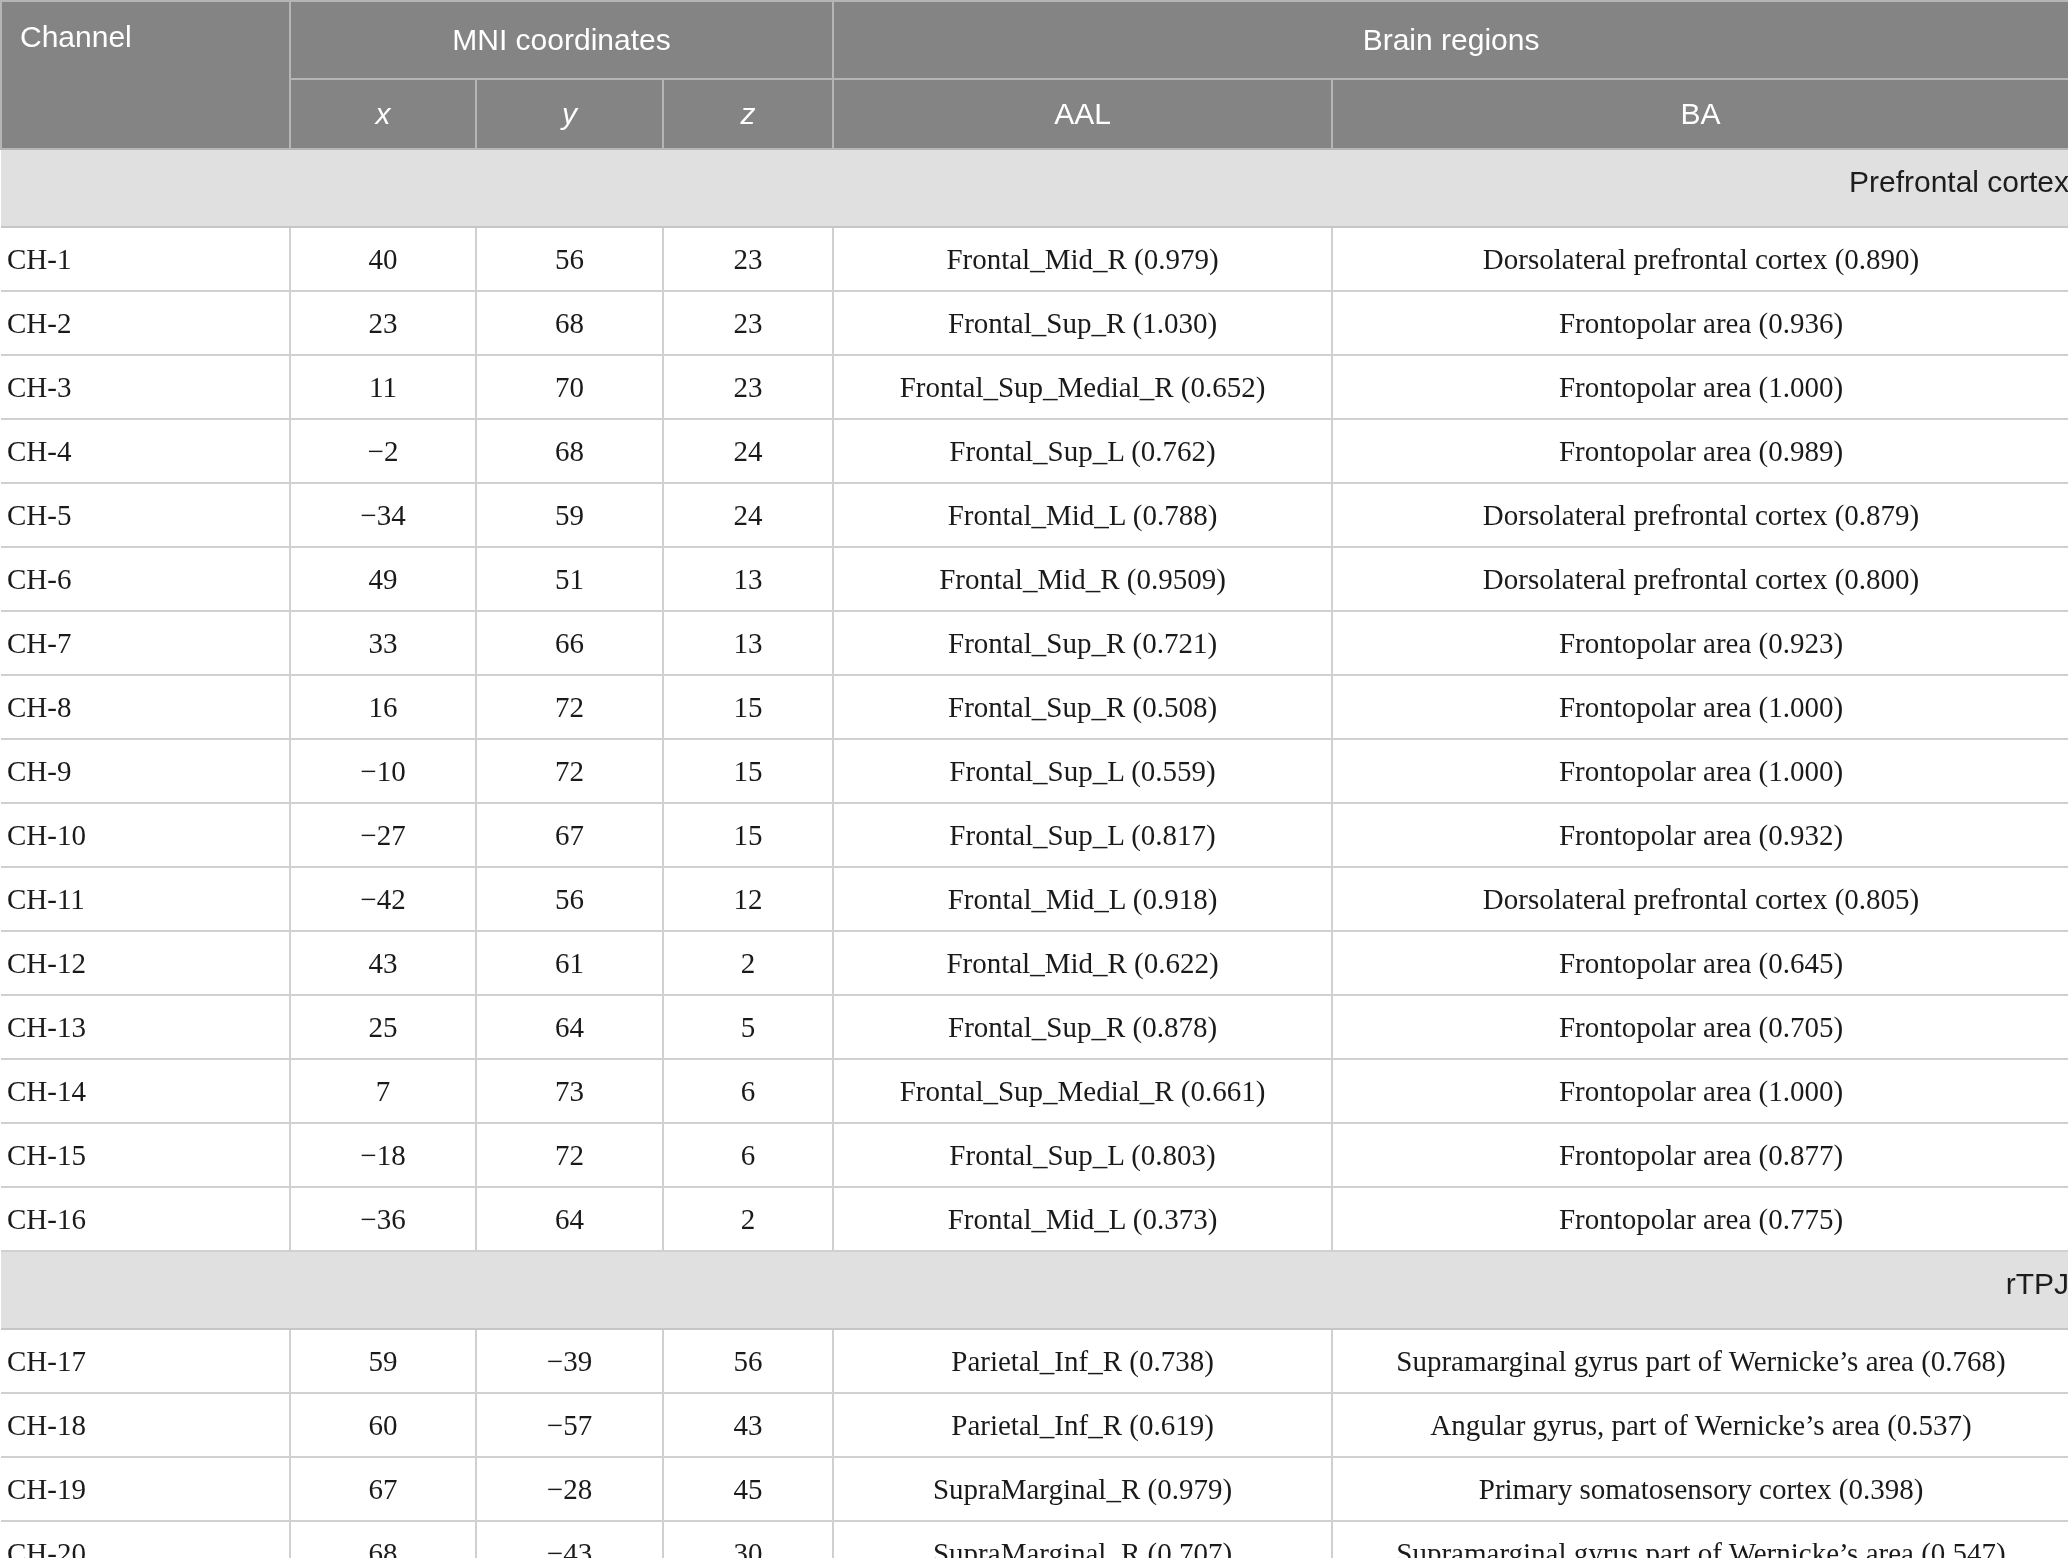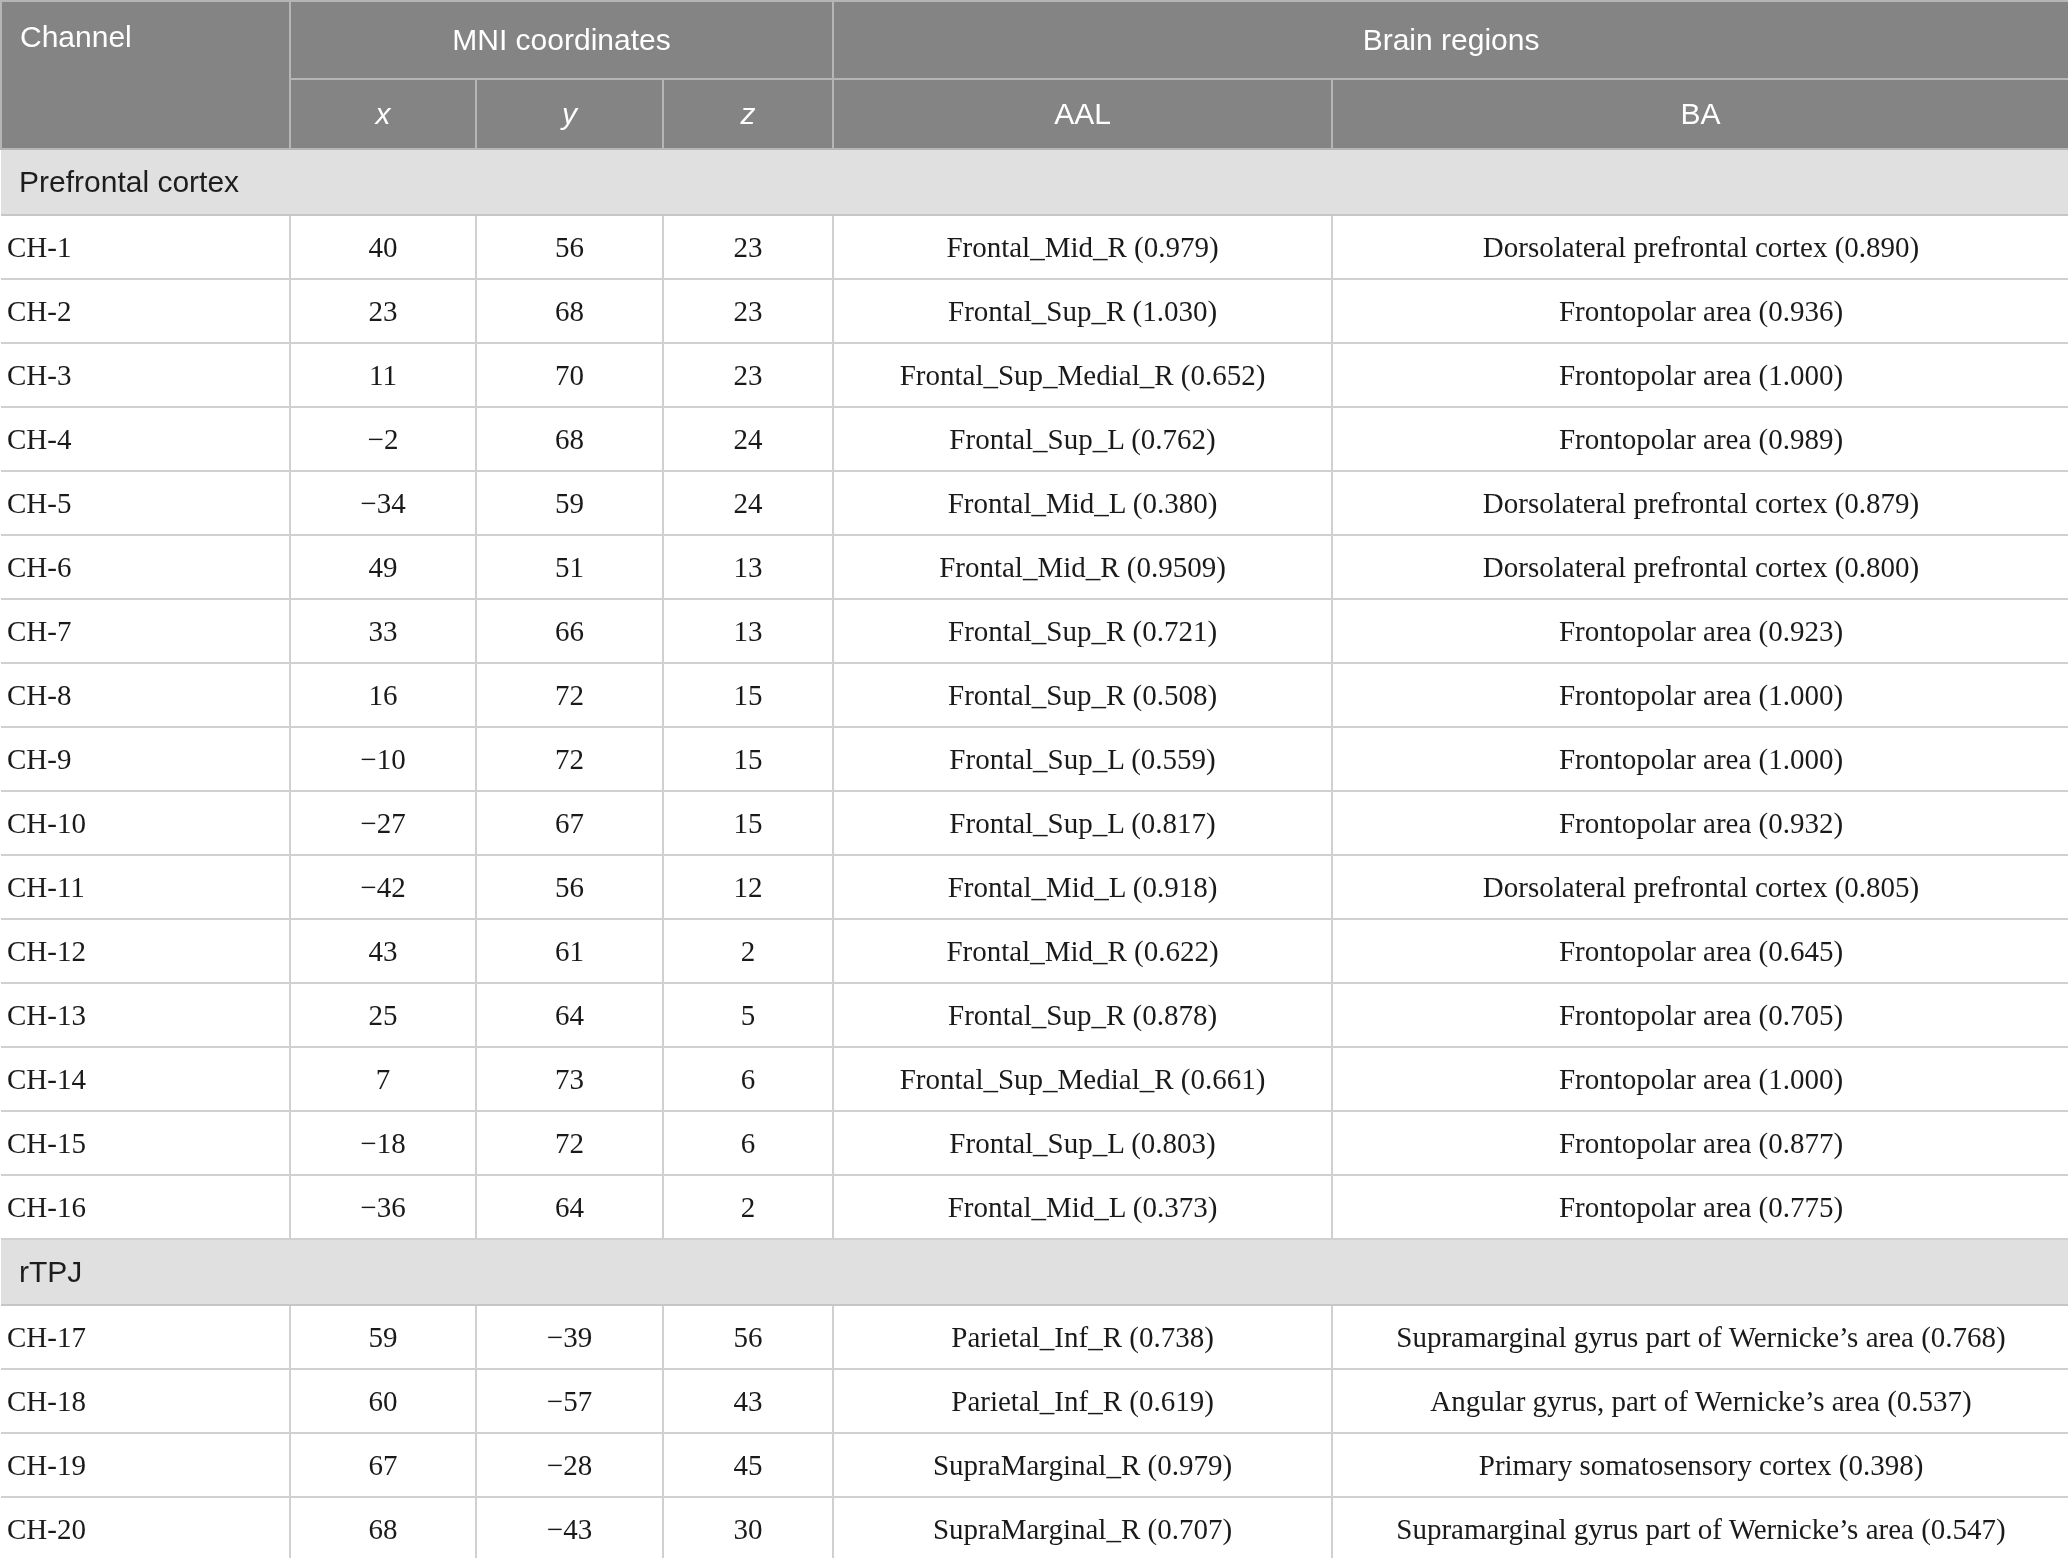--- a/index.html
+++ b/index.html
@@ -47,22 +47,22 @@
     font-style: italic;
     font-size: 30px;
   }
   
   tr.section-row td {
     background: #e0e0e0;
     color: #1d1d1d;
     font-family: "Liberation Sans", sans-serif;
     font-size: 30px;
     font-weight: 400;
-    text-align: left;
-    padding: 0 0 0 18px;
+    text-align: right;
+    padding: 0 0 12px 18px;
     height: 64px;
     border-top: 2px solid #c6c6c6;
     border-bottom: 2px solid #c6c6c6;
   }
   
   tr.data-row td {
     font-family: "Liberation Serif", serif;
     font-size: 29px;
     color: #1a1a1a;
     height: 62px;
@@ -144,21 +144,21 @@
           <td class="cell-num">68</td>
           <td class="cell-num">24</td>
           <td class="cell-aal">Frontal_Sup_L (0.762)</td>
           <td class="cell-ba">Frontopolar area (0.989)</td>
         </tr>
         <tr class="data-row">
           <td class="cell-channel">CH-5</td>
           <td class="cell-num">−34</td>
           <td class="cell-num">59</td>
           <td class="cell-num">24</td>
-          <td class="cell-aal">Frontal_Mid_L (0.380)</td>
+          <td class="cell-aal">Frontal_Mid_L (0.788)</td>
           <td class="cell-ba">Dorsolateral prefrontal cortex (0.879)</td>
         </tr>
         <tr class="data-row">
           <td class="cell-channel">CH-6</td>
           <td class="cell-num">49</td>
           <td class="cell-num">51</td>
           <td class="cell-num">13</td>
           <td class="cell-aal">Frontal_Mid_R (0.9509)</td>
           <td class="cell-ba">Dorsolateral prefrontal cortex (0.800)</td>
         </tr>

